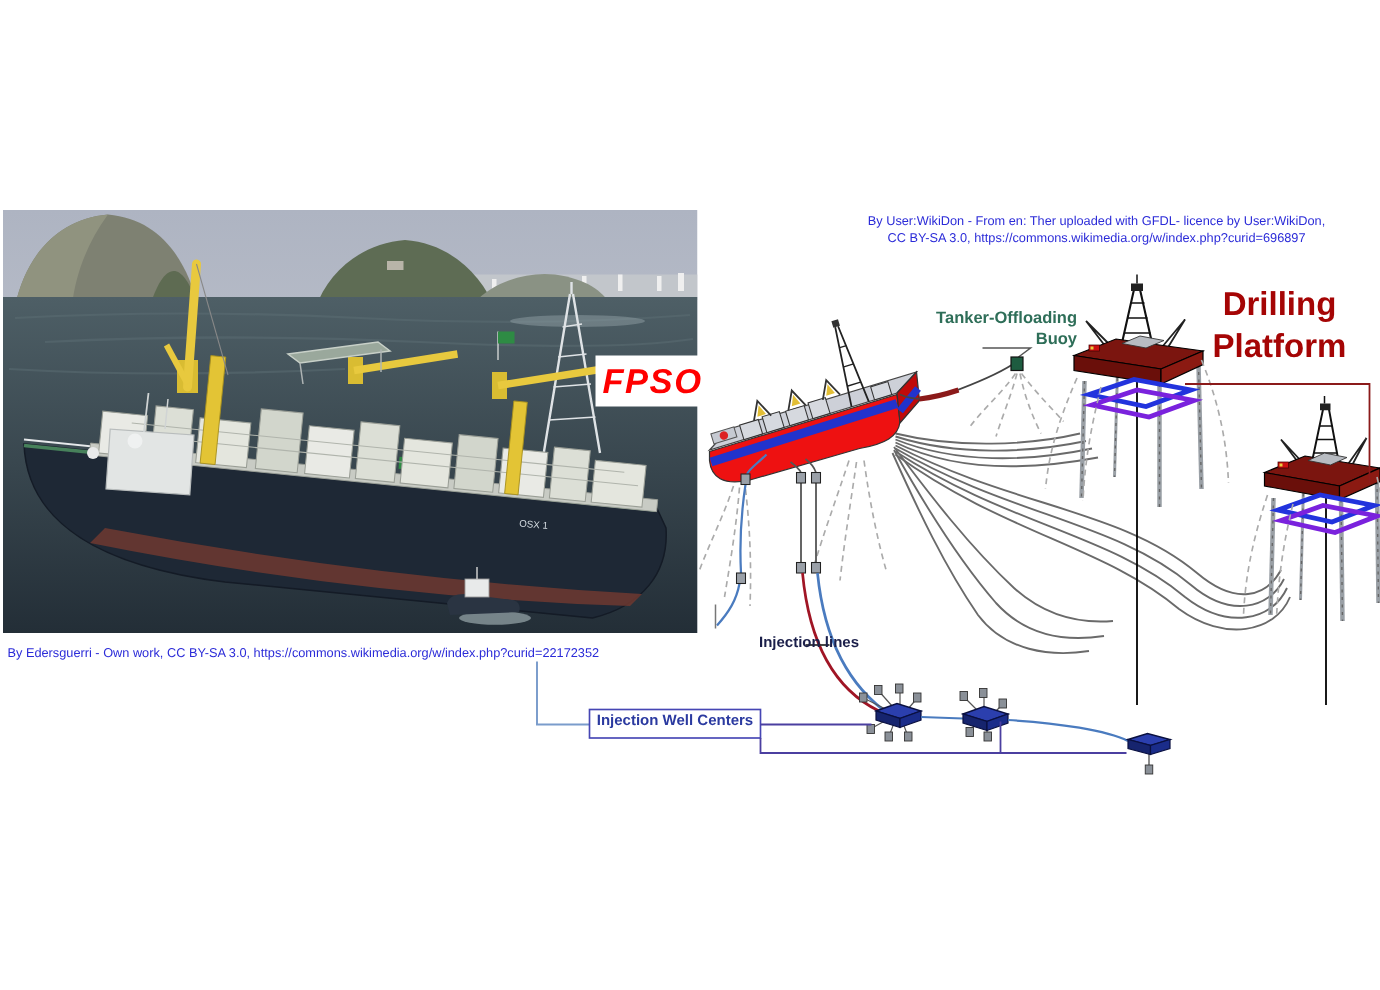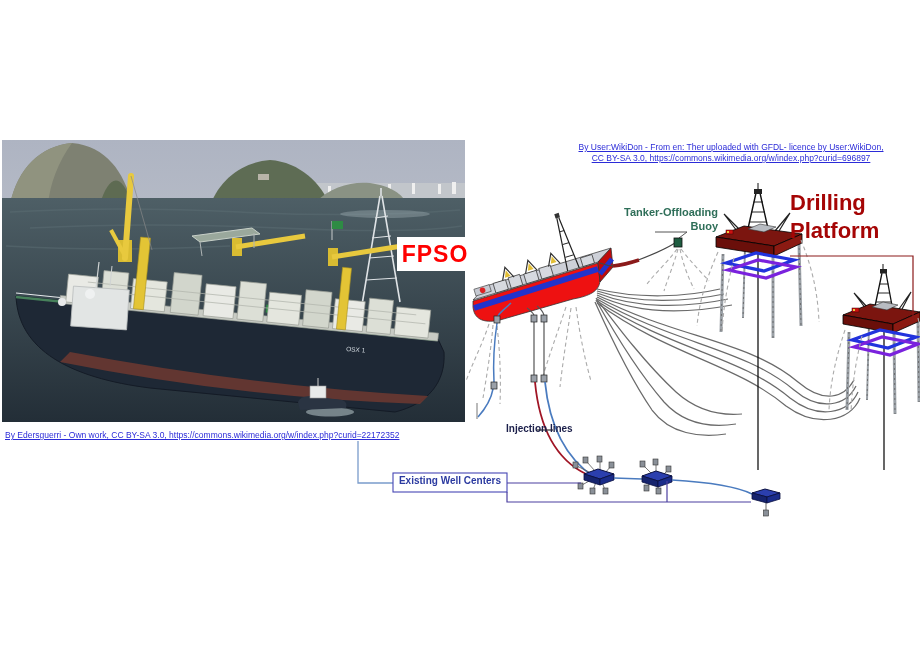--- a/index.html
+++ b/index.html
@@ -1,28 +1,28 @@
 <!DOCTYPE html>
 <html><head>
 <meta charset="utf-8">
 <style>
   html,body{margin:0;padding:0;background:#fff;}
   #stage{position:relative;width:920px;height:660px;background:#ffffff;overflow:hidden;
          font-family:"Liberation Sans",sans-serif;}
   #art{position:absolute;left:0;top:0;z-index:1;}
   .lbl{position:absolute;z-index:3;}
-  .attr{font-size:8.5px;line-height:1.3;color:#2B2BD8;white-space:nowrap;text-decoration:underline;}
+  .attr{font-size:8.5px;line-height:1.3;color:#2B2BD8;white-space:nowrap;}
   #diagram-attr{left:545px;top:142px;width:372px;text-align:center;white-space:normal;}
   #photo-attr{left:5px;top:430px;}
   #fpso-label{left:397px;top:237px;width:76px;height:34px;background:#ffffff;
-              display:flex;align-items:center;justify-content:center;}
+              display:flex;align-items:center;justify-content:center;font-style:italic;}
   #fpso-label span{color:#FF0000;font-weight:bold;font-size:23px;letter-spacing:1px;}
   #buoy-label{left:600px;top:205px;width:118px;text-align:right;color:#2E6E58;
               font-weight:bold;font-size:11px;line-height:1.3;}
-  #platform-label{left:790px;top:189px;width:126px;text-align:left;color:#A50505;
+  #platform-label{left:790px;top:189px;width:126px;text-align:center;color:#A50505;
               font-weight:bold;font-size:22px;line-height:1.28;}
   #injection-label{left:467px;top:423px;color:#1B1F4A;font-weight:bold;font-size:10px;white-space:nowrap;padding-left:39px;}
   #wells-label{left:394px;top:475px;width:112px;text-align:center;color:#2B3AA0;
               font-weight:bold;font-size:10px;white-space:nowrap;}
 </style>
 </head>
 <body>
 
 <div id="stage">
 
@@ -378,15 +378,15 @@
 <div class="lbl" id="fpso-label">
   <span>FPSO</span>
 </div>
 
 <div class="lbl" id="buoy-label">Tanker-Offloading Buoy</div>
 
 <div class="lbl" id="platform-label">Drilling Platform</div>
 
 <div class="lbl" id="injection-label">Injection lines</div>
 
-<div class="lbl" id="wells-label">Existing Well Centers</div>
+<div class="lbl" id="wells-label">Injection Well Centers</div>
 
 </div>
 
 </body></html>

